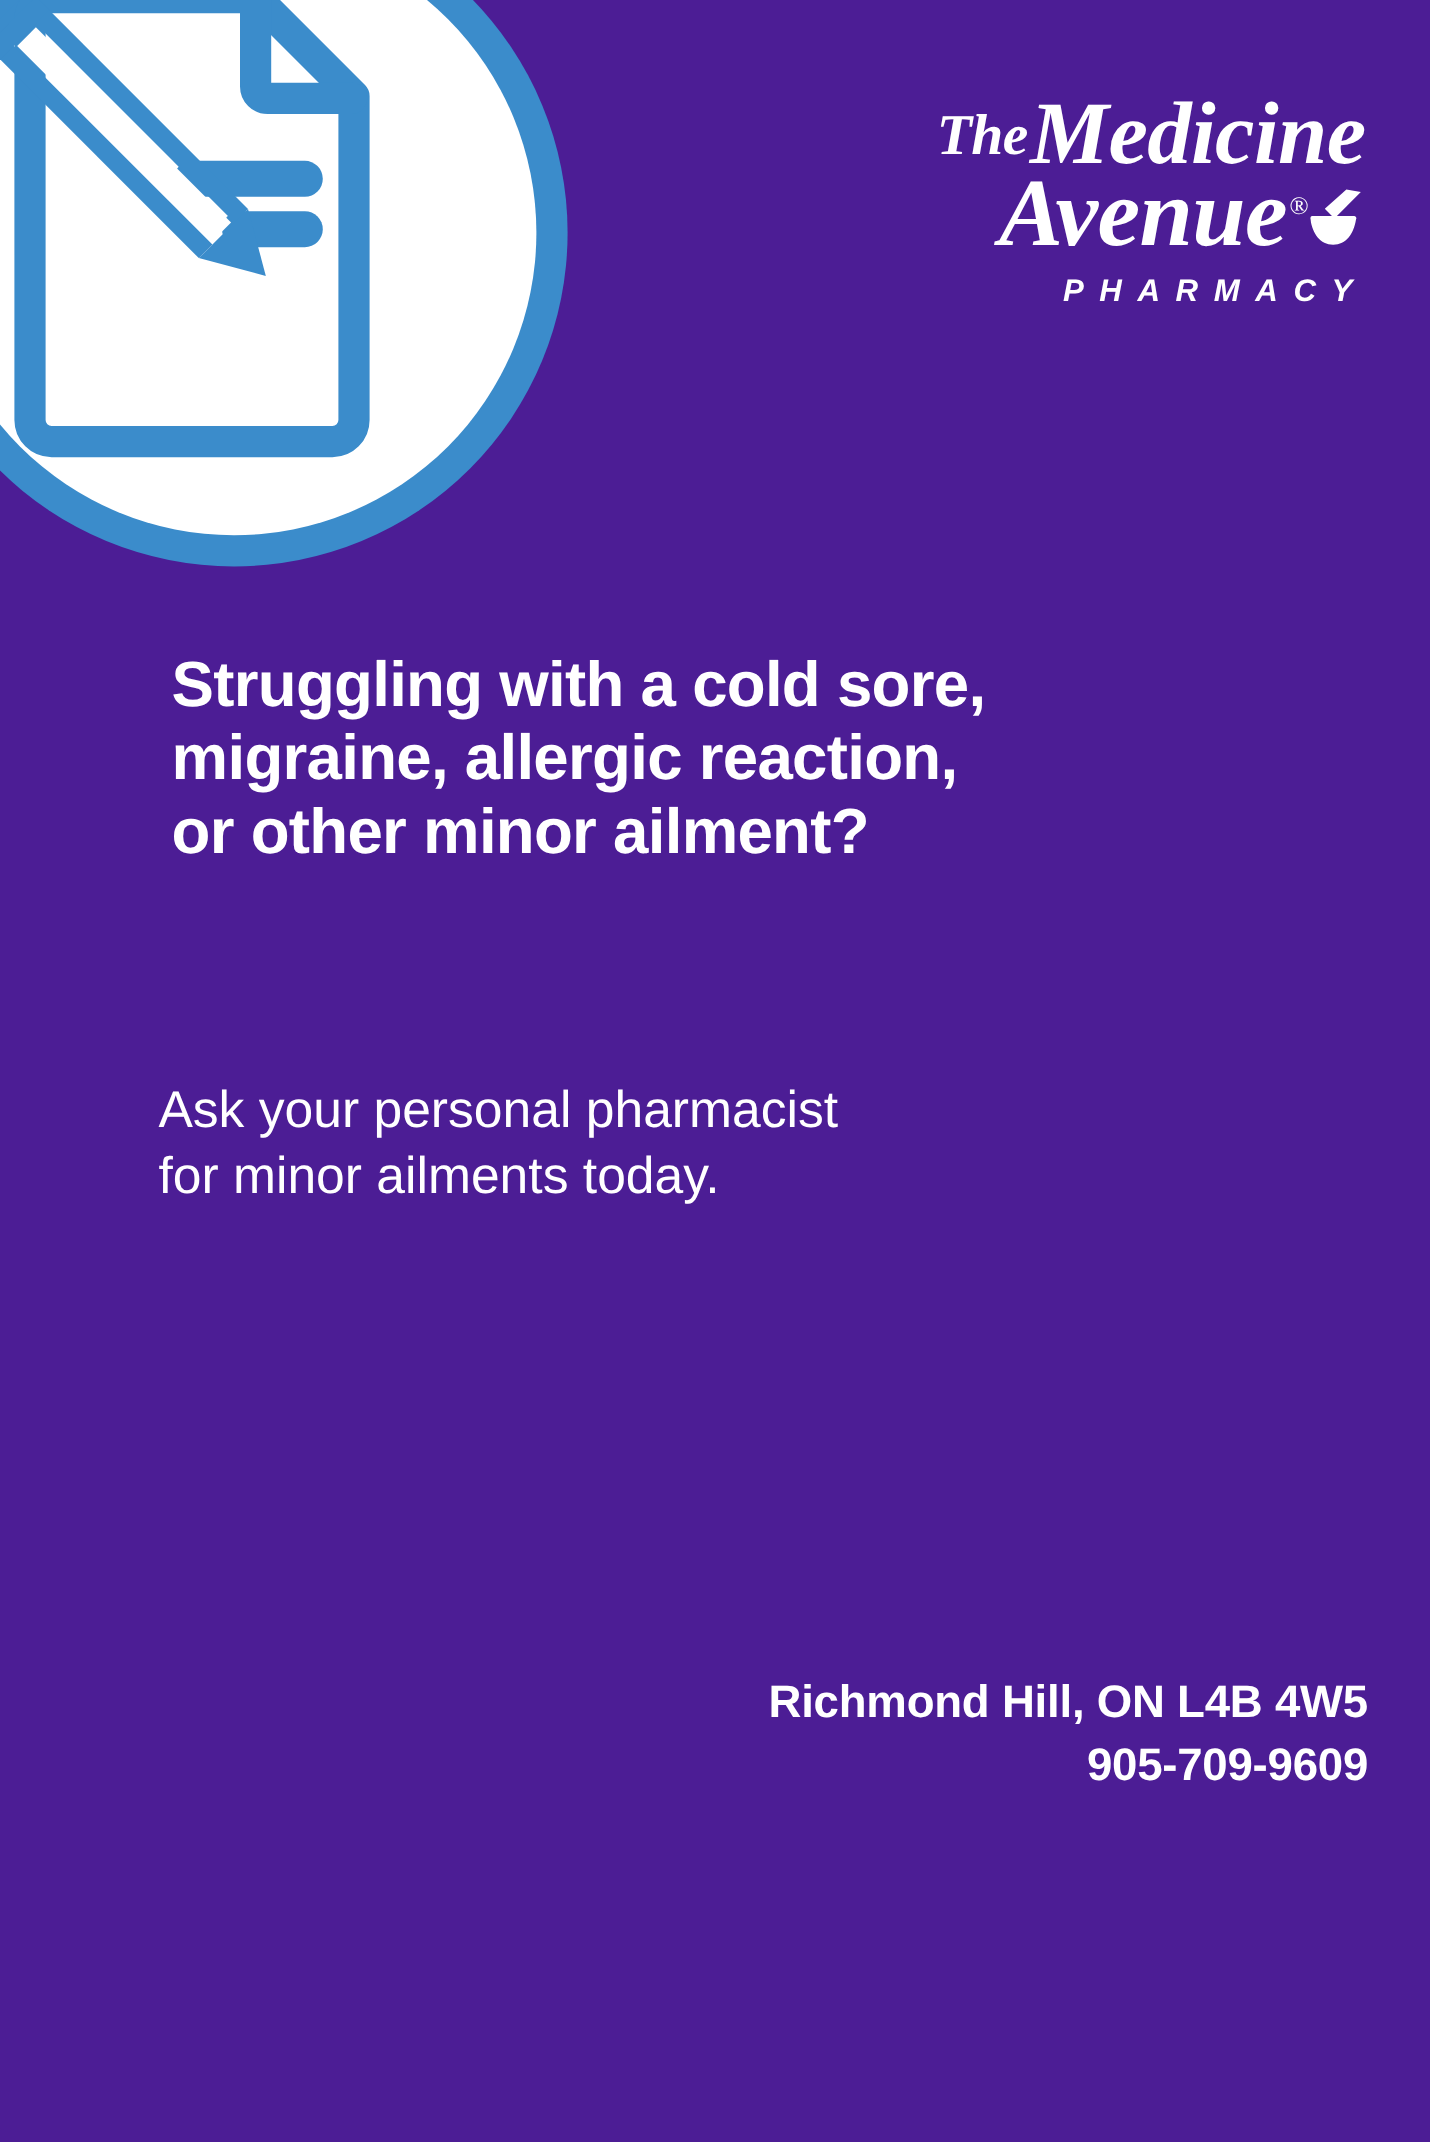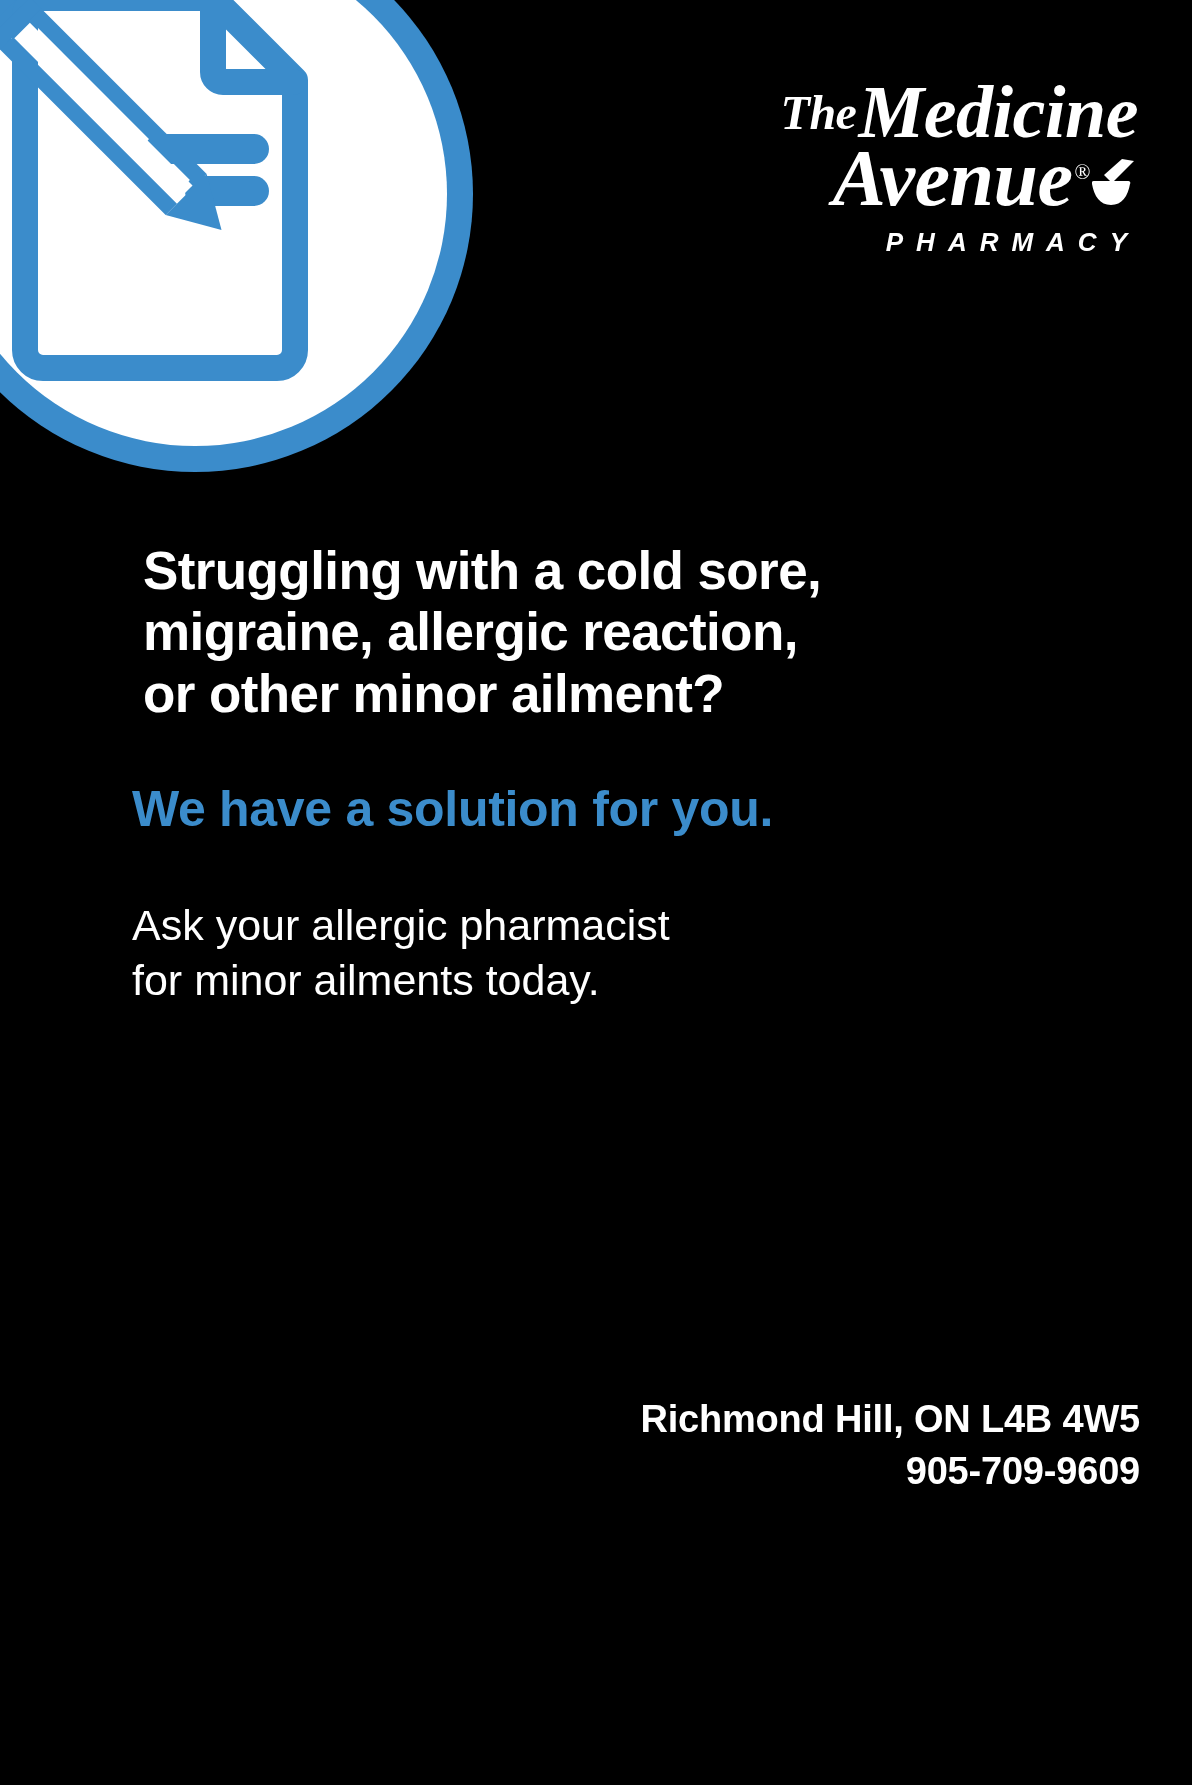--- a/index.html
+++ b/index.html
@@ -4,21 +4,21 @@
 <style>
   html, body {
     margin: 0;
     padding: 0;
     background: #17274f;
   }
   #poster {
     position: relative;
     width: 1192px;
     height: 1785px;
-    background: #000000;
+    background: #4c1d95;
     overflow: hidden;
     font-family: "Liberation Sans", sans-serif;
   }
 
   
   .badge-wrap {
     position: absolute;
     left: -83px;
     top: -84px;
     width: 556px;
@@ -201,24 +201,23 @@
     </span>
     <span class="brand-sub">PHARMACY</span>
   </div>
 
   <div class="headline">
     <span class="hl-line">Struggling with a cold sore,</span>
     <span class="hl-line">migraine, allergic reaction,</span>
     <span class="hl-line">or other minor ailment?</span>
   </div>
 
-  <div class="subhead">We have a solution for you.</div>
 
   <div class="bodytext">
-    <span class="bt-line">Ask your allergic pharmacist</span>
+    <span class="bt-line">Ask your personal pharmacist</span>
     <span class="bt-line">for minor ailments today.</span>
   </div>
 
   <div class="footer">
     <span class="ft-line">Richmond Hill, ON L4B 4W5</span>
     <span class="ft-line">905-709-9609</span>
   </div>
 
 </div>
 

